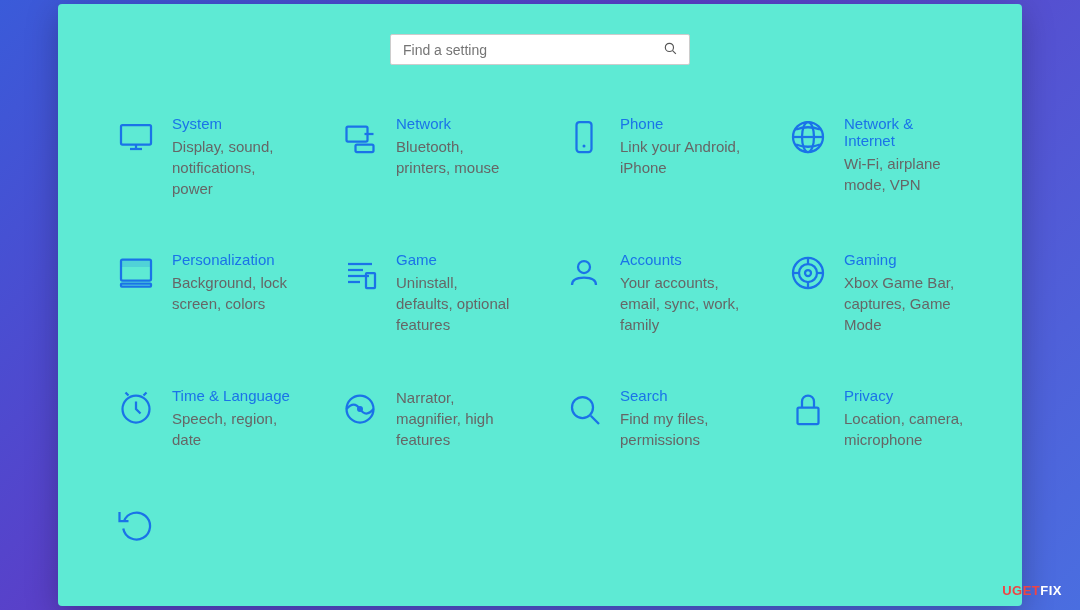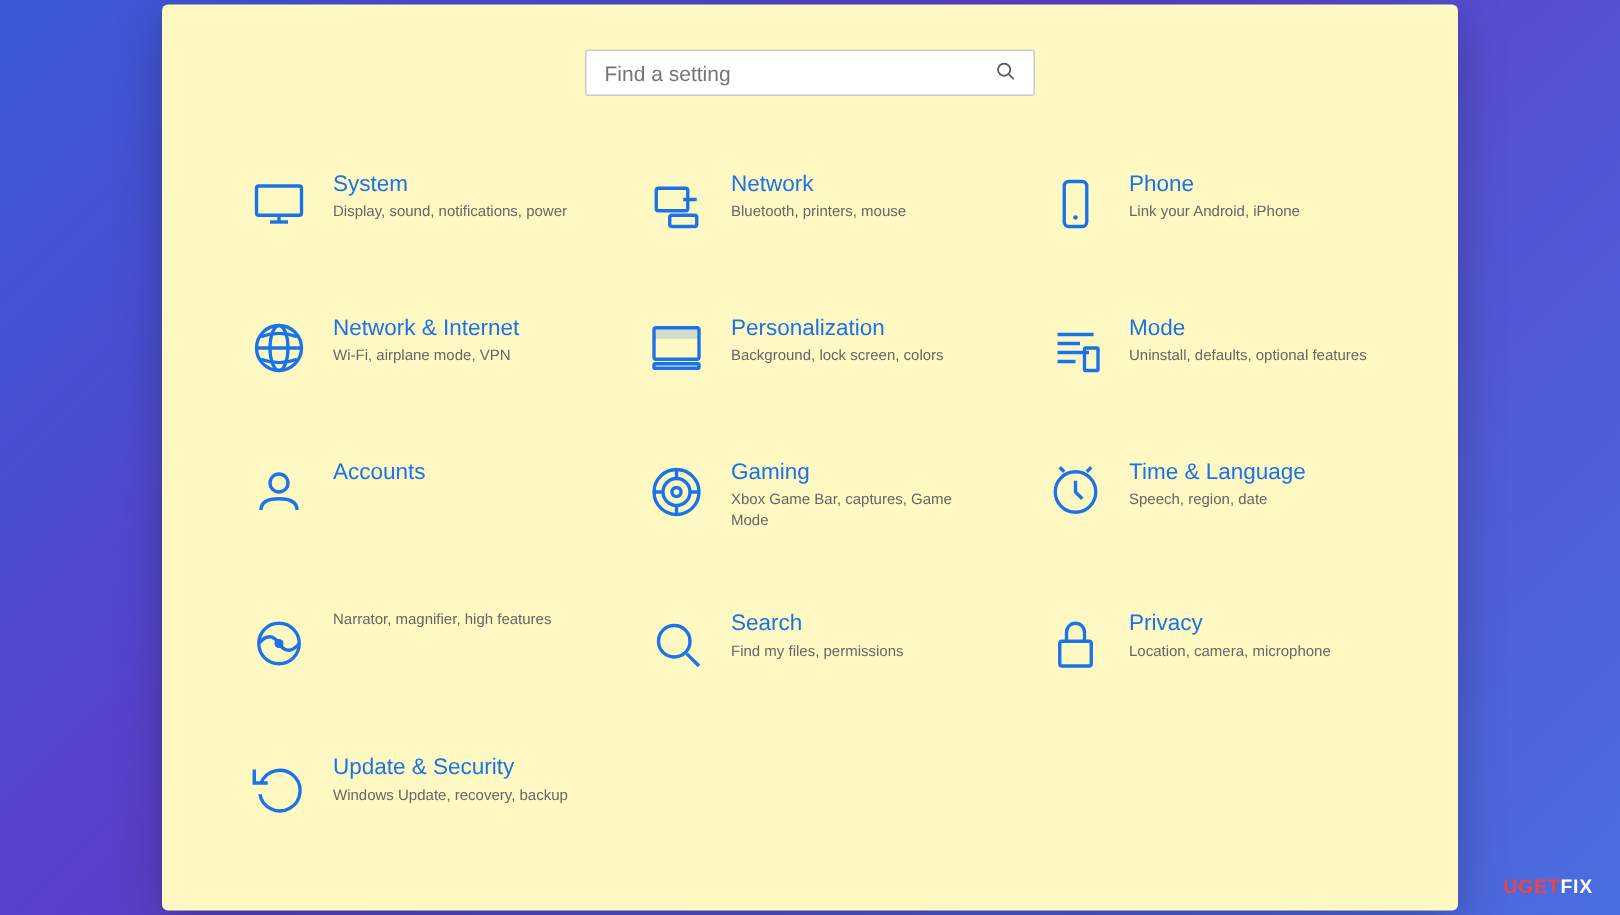--- a/index.html
+++ b/index.html
@@ -20,23 +20,23 @@
       bottom: 12px;
       right: 18px;
       color: white;
       font-size: 13px;
       font-weight: 700;
       letter-spacing: 0.5px;
     }
     .watermark span { color: #ffcc00; }
 
     .settings-window {
-      background: #fef9c3;
+      background: #5eead4;
       border-radius: 4px;
-      width: 864px;
+      width: 964px;
       min-height: 560px;
       padding: 30px 40px 40px;
       box-shadow: 0 8px 32px rgba(0,0,0,0.25);
     }
 
     .search-bar-container {
       display: flex;
       justify-content: center;
       margin-bottom: 30px;
     }
@@ -60,21 +60,21 @@
       background: transparent;
     }
 
     .search-bar .search-icon-svg {
       color: #555;
       font-size: 14px;
     }
 
     .settings-grid {
       display: grid;
-      grid-template-columns: repeat(3, 1fr);
+      grid-template-columns: repeat(4, 1fr);
       gap: 12px;
     }
 
     .setting-item {
       display: flex;
       align-items: flex-start;
       padding: 20px 16px;
       cursor: pointer;
       border-radius: 4px;
       transition: background 0.15s;
@@ -101,21 +101,21 @@
     .setting-text {}
 
     .setting-title {
       font-size: 15px;
       font-weight: 500;
       color: #1a73e8;
       margin-bottom: 4px;
     }
 
     .setting-desc {
-      font-size: 10px;
+      font-size: 15px;
       color: #666;
       line-height: 1.4;
     }
   </style>
 </head>
 <body>
 
 <div class="settings-window">
 
   <div class="search-bar-container">
@@ -201,33 +201,34 @@
     <div class="setting-icon">
       <svg viewBox="0 0 24 24">
             <line x1="4" y1="6" x2="20" y2="6"></line>
             <line x1="4" y1="10" x2="14" y2="10"></line>
             <line x1="4" y1="14" x2="18" y2="14"></line>
             <line x1="4" y1="18" x2="12" y2="18"></line>
             <rect x="16" y="12" width="6" height="10" rx="0.5"></rect>
           </svg>
     </div>
     <div class="setting-text">
-      <div class="setting-title">Mode</div>
+      <div class="setting-title">Game</div>
       <div class="setting-desc">Uninstall, defaults, optional features</div>
     </div>
   </div>
       <div class="setting-item">
     <div class="setting-icon">
       <svg viewBox="0 0 24 24">
             <circle cx="12" cy="8" r="4"></circle>
             <path d="M4 20 Q4 15 12 15 Q20 15 20 20"></path>
           </svg>
     </div>
     <div class="setting-text">
       <div class="setting-title">Accounts</div>
+      <div class="setting-desc">Your accounts, email, sync, work, family</div>
     </div>
   </div>
       <div class="setting-item">
     <div class="setting-icon">
       <svg viewBox="0 0 24 24">
             <circle cx="12" cy="12" r="10"></circle>
             <circle cx="12" cy="12" r="6"></circle>
             <circle cx="12" cy="12" r="2"></circle>
             <line x1="12" y1="2" x2="12" y2="6"></line>
             <line x1="12" y1="18" x2="12" y2="22"></line>
@@ -289,23 +290,19 @@
       <div class="setting-desc">Location, camera, microphone</div>
     </div>
   </div>
       <div class="setting-item">
     <div class="setting-icon">
       <svg viewBox="0 0 24 24">
             <polyline points="1 4 1 10 7 10"></polyline>
             <path d="M3.51 15a9 9 0 1 0 .49-4.93"></path>
           </svg>
     </div>
-    <div class="setting-text">
-      <div class="setting-title">Update &amp; Security</div>
-      <div class="setting-desc">Windows Update, recovery, backup</div>
-    </div>
   </div>
     </div>
 </div>
 
 <div class="watermark">
   <span style="color: #ef4444;">UGET</span><span style="color:white">FIX</span>
 </div>
 
 </body></html>

